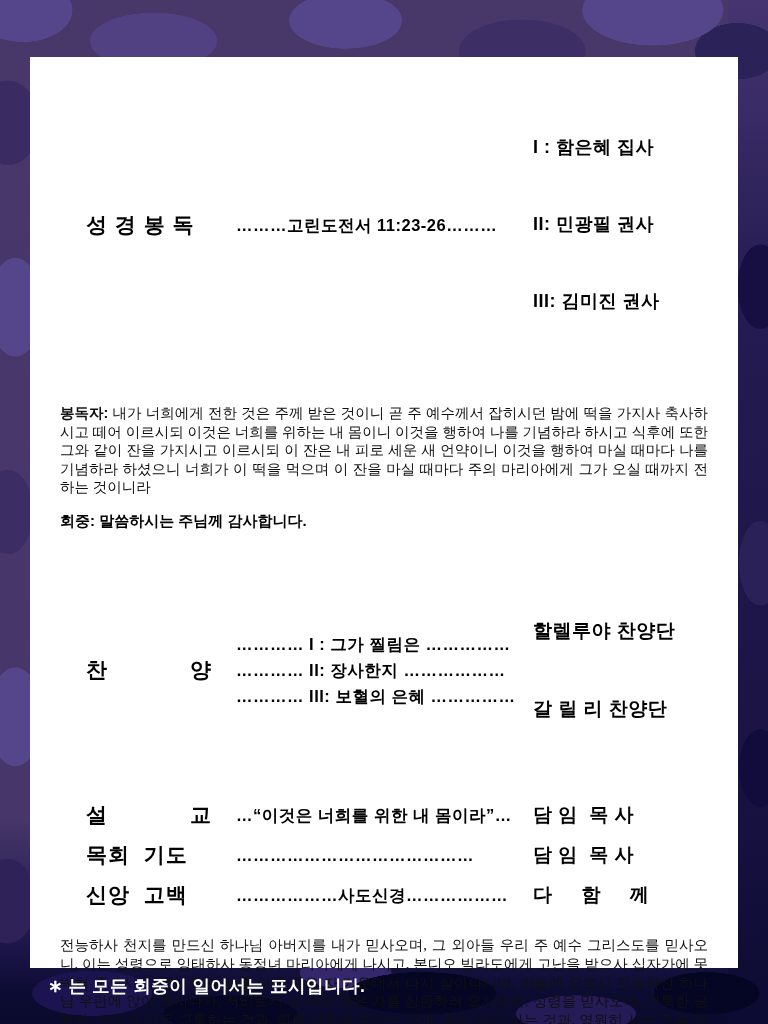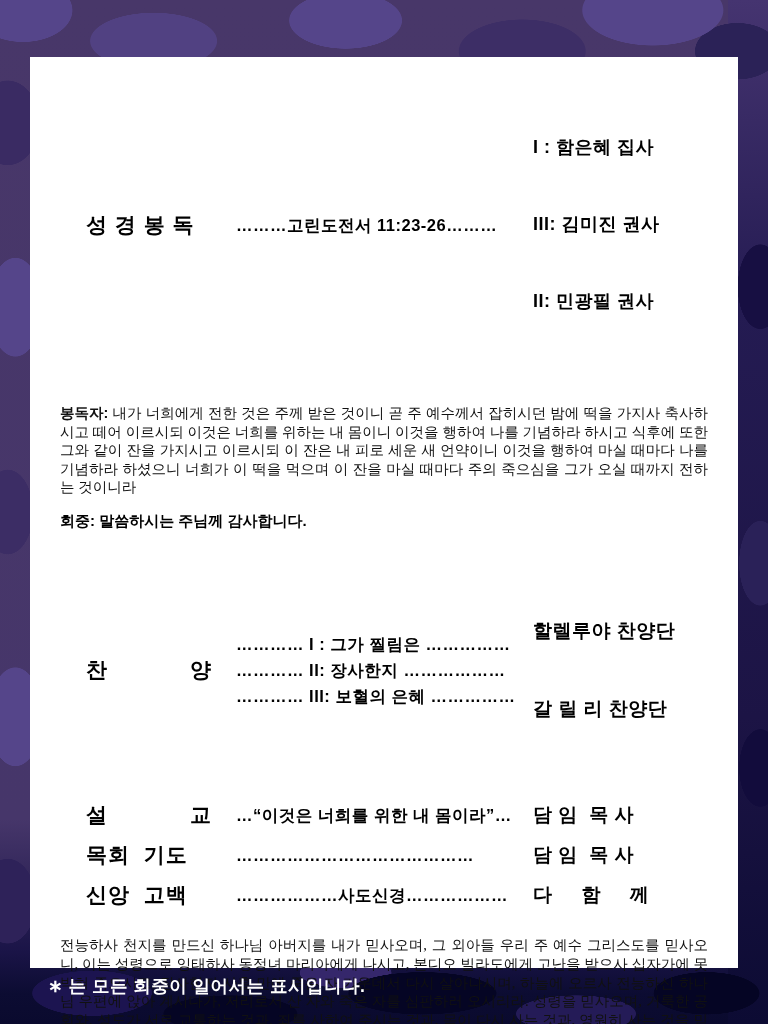--- a/index.html
+++ b/index.html
@@ -62,26 +62,26 @@
 
 <div class="frame">
   <div class="page">
 
     <div class="row">
       <span class="star"></span>
       <span class="olabel">성 경 봉 독</span>
       <span class="mid">………고린도전서 11:23-26………</span>
       <span class="oright names">
         <div>I : 함은혜 집사</div>
+        <div>II: 민광필 권사</div>
         <div>III: 김미진 권사</div>
-        <div>II: 민광필 권사</div>
       </span>
     </div>
 
-    <p class="para mt38"><b>봉독자:</b><span> 내가 너희에게 전한 것은 주께 받은 것이니 곧 주 예수께서 잡히시던 밤에 떡을 가지사 축사하시고 떼어 이르시되 이것은 너희를 위하는 내 몸이니 이것을 행하여 나를 기념하라 하시고 식후에 또한 그와 같이 잔을 가지시고 이르시되 이 잔은 내 피로 세운 새 언약이니 이것을 행하여 마실 때마다 나를 기념하라 하셨으니 너희가 이 떡을 먹으며 이 잔을 마실 때마다 주의 죽으심을 그가 오실 때까지 전하는 것이니라</span></p>
+    <p class="para mt38"><b>봉독자:</b><span> 내가 너희에게 전한 것은 주께 받은 것이니 곧 주 예수께서 잡히시던 밤에 떡을 가지사 축사하시고 떼어 이르시되 이것은 너희를 위하는 내 몸이니 이것을 행하여 나를 기념하라 하시고 식후에 또한 그와 같이 잔을 가지시고 이르시되 이 잔은 내 피로 세운 새 언약이니 이것을 행하여 마실 때마다 나를 기념하라 하셨으니 너희가 이 떡을 먹으며 이 잔을 마실 때마다 주의 마리아에게 그가 오실 때까지 전하는 것이니라</span></p>
 
     <p class="resp mt14">회중: 말씀하시는 주님께 감사합니다.</p>
 
     <div class="row mt36">
       <span class="star"></span>
       <span class="olabel">찬            양</span>
       <span class="mid stack">
         <div>………… I : 그가 찔림은 ……………</div>
         <div>………… II: 장사한지 ………………</div>
         <div>………… III: 보혈의 은혜 ……………</div>

